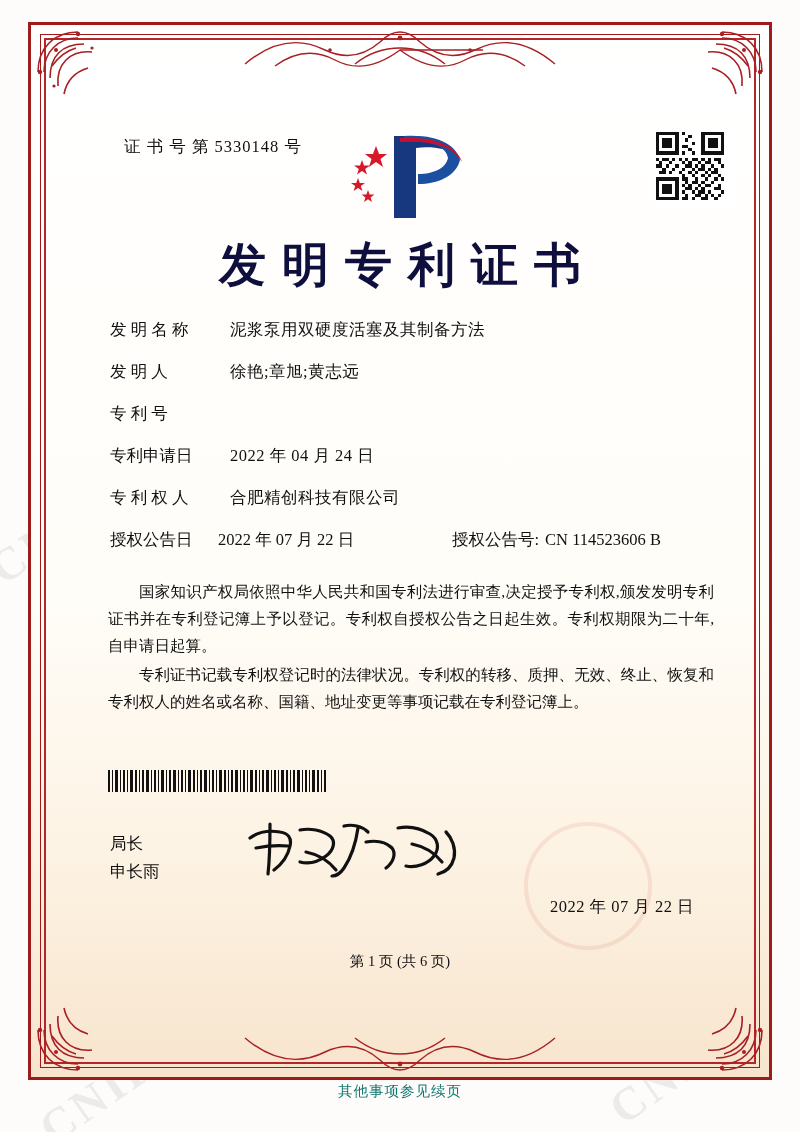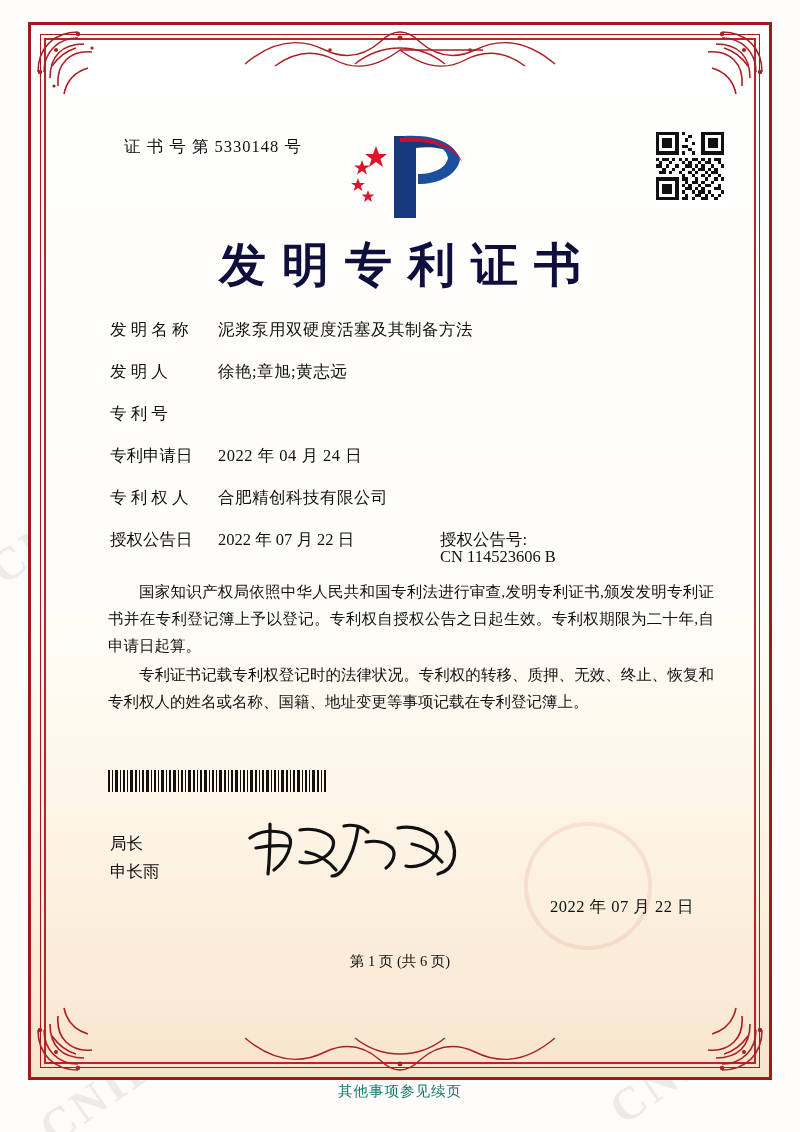--- a/index.html
+++ b/index.html
@@ -153,37 +153,38 @@
     top: 300px;
     right: 60px;
     font-size: 16.5px;
     line-height: 1;
     color: #101010;
   }
   .field-row {
     display: flex;
     align-items: baseline;
     margin-bottom: 25.5px;
+    gap: 12px;
   }
   .fl {
     width: 108px;
     flex: 0 0 108px;
     display: flex;
     justify-content: space-between;
     letter-spacing: 0;
   }
   .fv {
     flex: 1;
     letter-spacing: 0.5px;
   }
   .fv.mono-sp { letter-spacing: 1.6px; }
 
-  .row-two { display: flex; align-items: flex-start; }
+  .row-two { display: flex; align-items: flex-end; }
   .row-two .seg1 { display:flex; align-items: baseline; width: 330px; }
-  .row-two .seg2 { display:flex; align-items: baseline; flex-direction: column; }
+  .row-two .seg2 { display:flex; align-items: baseline; }
   .lbl-pub { width: 108px; flex: 0 0 108px; display:flex; justify-content: space-between; }
   .lbl-pub2 { flex: 0 0 auto; margin-right: 6px; }
 
   .paras {
     position: absolute;
     left: 80px;
     right: 58px;
     top: 556px;
     font-size: 15.5px;
     line-height: 27px;
@@ -540,21 +541,21 @@
           </div>
           <div class="seg2">
             <div class="lbl-pub2">授权公告号:</div>
             <div>CN 114523606 B</div>
           </div>
         </div>
 
       </div>
 
       <div class="paras">
-        <p>国家知识产权局依照中华人民共和国专利法进行审查,发明专利证书,颁发发明专利证书并在专利登记簿上予以登记。专利权自授权公告之日起生效。专利权期限为二十年,自申请日起算。</p>
+        <p>国家知识产权局依照中华人民共和国专利法进行审查,决定授予专利权,颁发发明专利证书并在专利登记簿上予以登记。专利权自授权公告之日起生效。专利权期限为二十年,自申请日起算。</p>
         <p>专利证书记载专利权登记时的法律状况。专利权的转移、质押、无效、终止、恢复和专利权人的姓名或名称、国籍、地址变更等事项记载在专利登记簿上。</p>
       </div>
 
       <div class="barcode">
         <svg width="218" height="22" viewBox="0 0 218 22" shape-rendering="crispEdges">
           <rect width="218" height="22" fill="transparent"></rect>
           <g fill="#111">
             <rect x="0" y="0" width="2" height="22"></rect>
               <rect x="4" y="0" width="1" height="22"></rect>
             <rect x="7" y="0" width="3" height="22"></rect>

